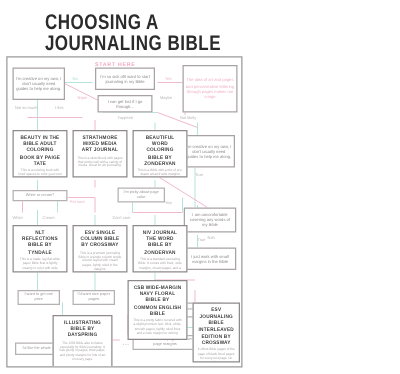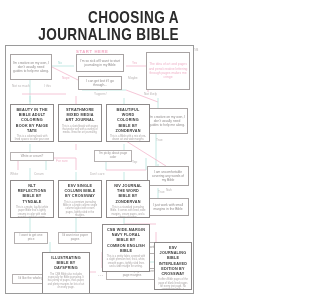--- a/index.html
+++ b/index.html
@@ -1,20 +1,20 @@
 <!DOCTYPE html>
 <html><head>
 <meta charset="utf-8">
 <style>
   html,body{margin:0;padding:0;background:#fff;}
   body{width:199px;height:299px;overflow:hidden;font-family:"Liberation Sans",sans-serif;-webkit-font-smoothing:none;}
   #page{position:relative;width:199px;height:299px;background:#ffffff;}
 
   
-  .hdr{position:absolute;left:0;top:0;width:199px;text-align:right;}
+  .hdr{position:absolute;left:16px;top:0;width:199px;text-align:left;}
   .t1{font-family:"Liberation Sans",sans-serif;font-weight:bold;font-size:17px;line-height:17px;
       letter-spacing:0.5px;color:#2b2b2b;transform:scaleX(.80);transform-origin:center;margin-top:9px;}
   .t2{font-family:"Liberation Sans",sans-serif;font-weight:bold;font-size:17px;line-height:18px;
       letter-spacing:0.5px;color:#2b2b2b;transform:scaleX(.80);transform-origin:center;}
   .sub{font-size:4.6px;line-height:6px;color:#b8b2b2;letter-spacing:.6px;margin-top:3px;}
 
   
   .frame{position:absolute;left:5px;top:45px;width:189px;height:249px;border:1px solid #9a9a9a;
          box-sizing:border-box;background:#fff;overflow:hidden;}
   svg.wires{position:absolute;left:0;top:0;width:189px;height:249px;pointer-events:none;}

